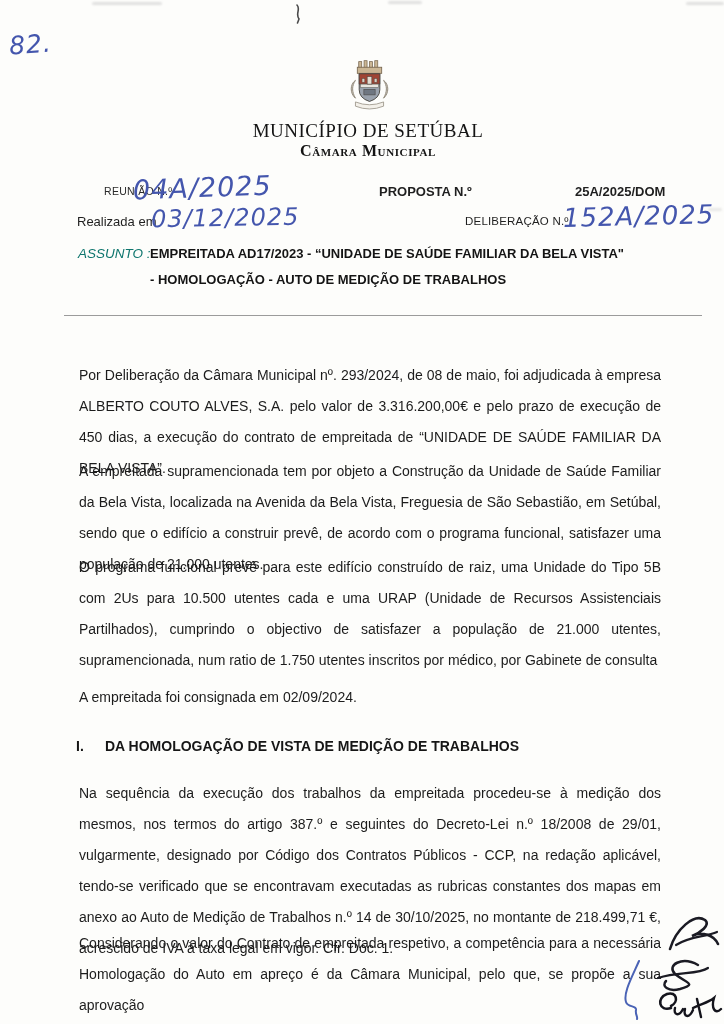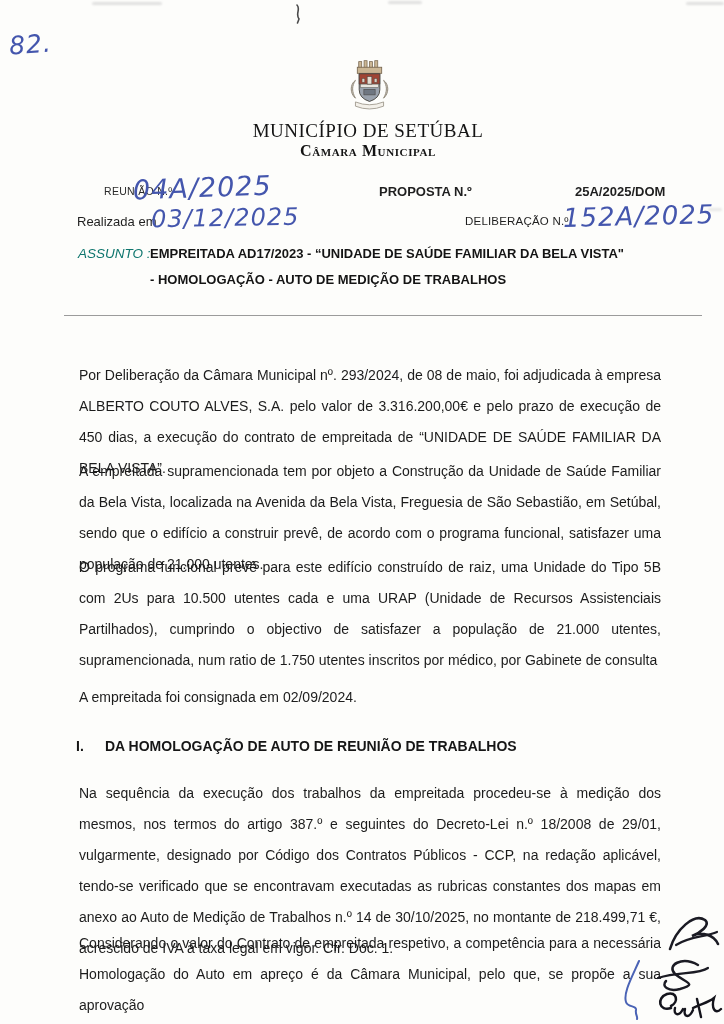--- a/index.html
+++ b/index.html
@@ -129,21 +129,21 @@
     <div>- HOMOLOGAÇÃO - AUTO DE MEDIÇÃO DE TRABALHOS</div>
   </div>
   <div class="rule"></div>
 
   <div class="para p1">Por Deliberação da Câmara Municipal nº. 293/2024, de 08 de maio, foi adjudicada à empresa ALBERTO COUTO ALVES, S.A. pelo valor de 3.316.200,00€ e pelo prazo de execução de 450 dias, a execução do contrato de empreitada de “UNIDADE DE SAÚDE FAMILIAR DA BELA VISTA”.</div>
   <div class="para p2">A empreitada supramencionada tem por objeto a Construção da Unidade de Saúde Familiar da Bela Vista, localizada na Avenida da Bela Vista, Freguesia de São Sebastião, em Setúbal, sendo que o edifício a construir prevê, de acordo com o programa funcional, satisfazer uma população de 21.000 utentes.</div>
   <div class="para p3">O programa funcional prevê para este edifício construído de raiz, uma Unidade do Tipo 5B com 2Us para 10.500 utentes cada e uma URAP (Unidade de Recursos Assistenciais Partilhados), cumprindo o objectivo de satisfazer a população de 21.000 utentes, supramencionada, num ratio de 1.750 utentes inscritos por médico, por Gabinete de consulta</div>
   <div class="para p4">A empreitada foi consignada em 02/09/2024.</div>
 
   <div class="heading">
-    <span class="num">I.</span><span>DA HOMOLOGAÇÃO DE AUTO DE REUNIÃO DE TRABALHOS</span>
+    <span class="num">I.</span><span>DA HOMOLOGAÇÃO DE VISTA DE MEDIÇÃO DE TRABALHOS</span>
   </div>
 
   <div class="para p5">Na sequência da execução dos trabalhos da empreitada procedeu-se à medição dos mesmos, nos termos do artigo 387.º e seguintes do Decreto-Lei n.º 18/2008 de 29/01, vulgarmente, designado por Código dos Contratos Públicos - CCP, na redação aplicável, tendo-se verificado que se encontravam executadas as rubricas constantes dos mapas em anexo ao Auto de Medição de Trabalhos n.º 14 de 30/10/2025, no montante de 218.499,71 €, acrescido de IVA à taxa legal em vigor. Cfr. Doc. 1.</div>
   <div class="para p6">Considerando o valor do Contrato de empreitada respetivo, a competência para a necessária Homologação do Auto em apreço é da Câmara Municipal, pelo que, se propõe a sua aprovação</div>
 
   <svg class="signatures" viewBox="0 0 114 119">
 
     <g>
       <path d="M60,44 C66,24 84,8 95,15 C101,20 90,28 82,31 C92,26 104,30 108,39" fill="none" stroke="#1b1b24" stroke-width="2.6" stroke-linecap="round"></path>
       <path d="M66,40 C80,31 96,32 107,27" fill="none" stroke="#1b1b24" stroke-width="2.2" stroke-linecap="round"></path>

